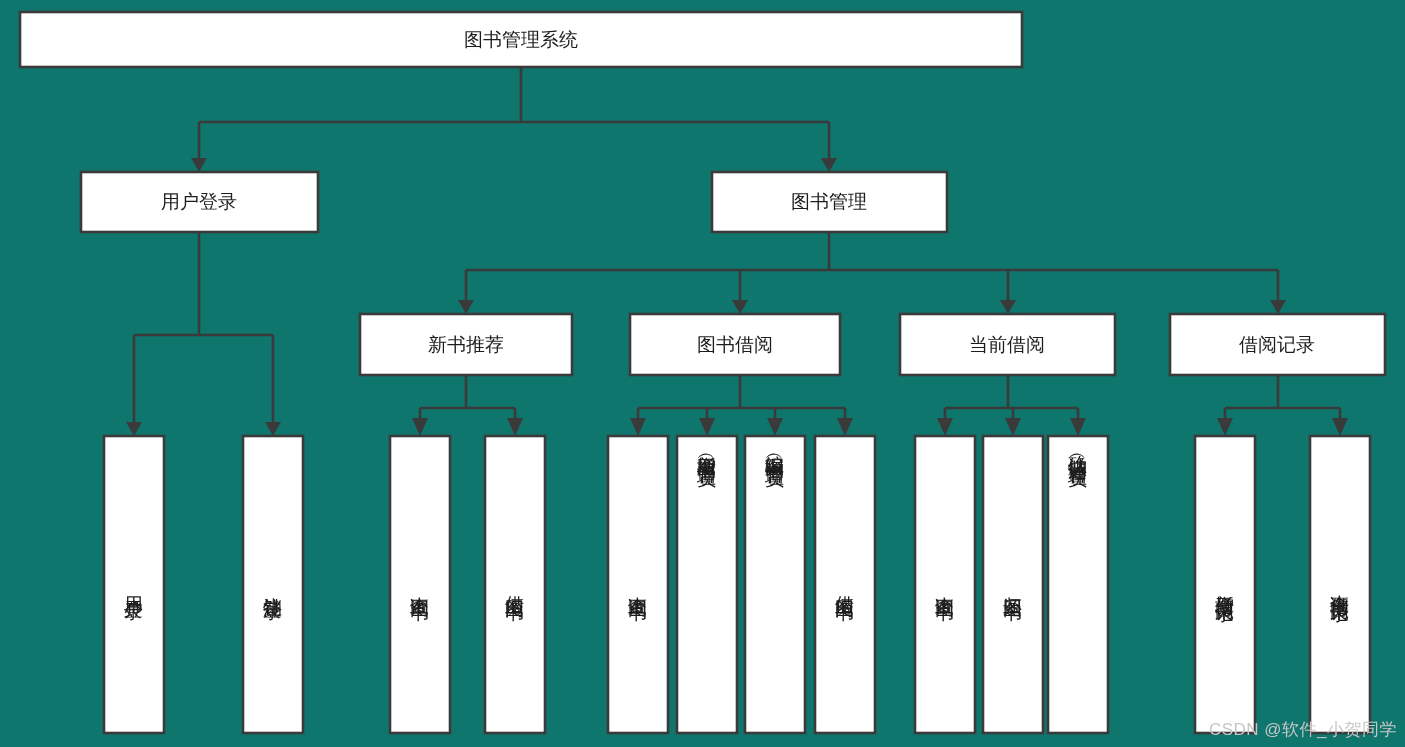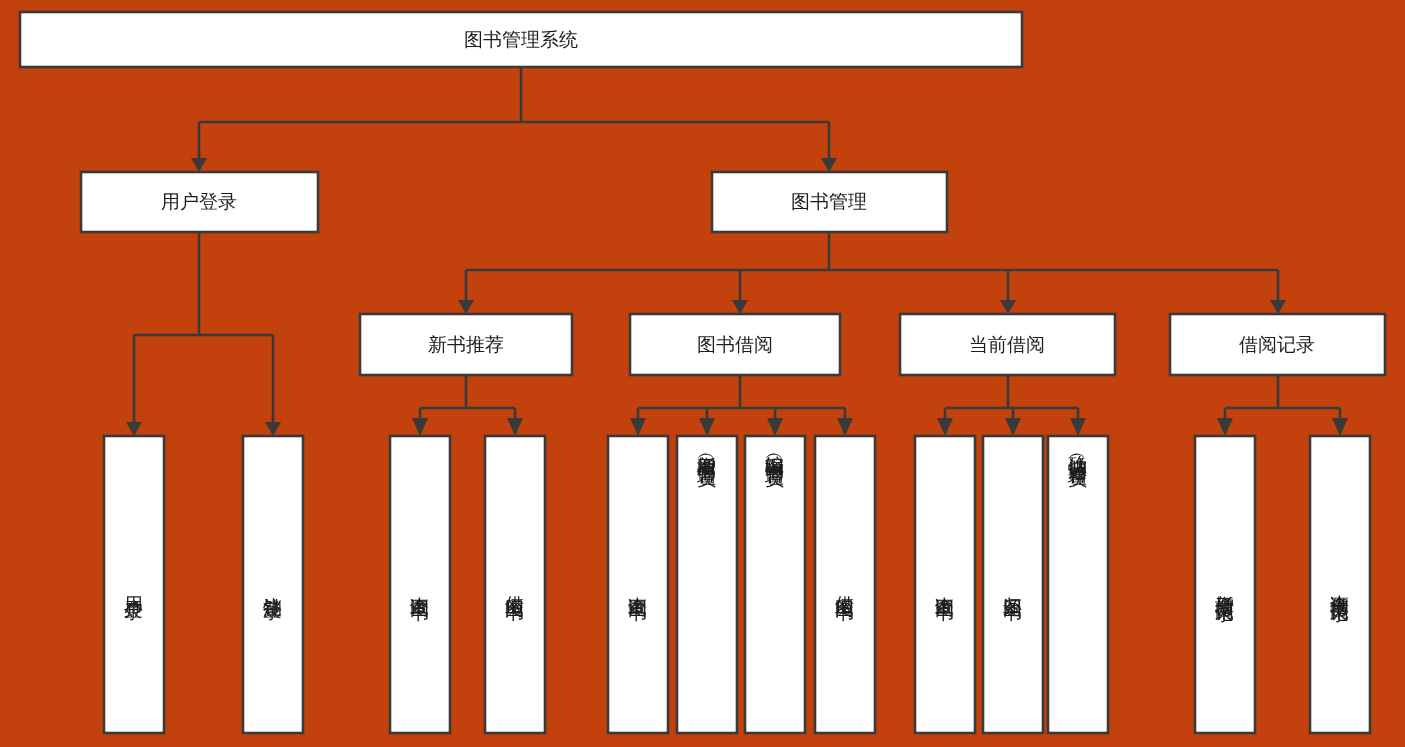--- a/index.html
+++ b/index.html
@@ -10,21 +10,21 @@
   body {
     width: 1405px;
     height: 747px;
     font-family: "Liberation Sans", "DejaVu Sans", sans-serif;
     overflow: hidden;
   }
   #diagram-root {
     position: relative;
     width: 1405px;
     height: 747px;
-    background: #c2410c;
+    background: #0f766e;
   }
   svg#flow-svg {
     position: absolute;
     left: 0;
     top: 0;
     width: 1405px;
     height: 747px;
     display: block;
   }
   .node-box {
@@ -201,13 +201,14 @@
   <div class="leaf-label" style="left:608px;  top:436px; width:60px; height:297px;">查询图书</div>
   <div class="leaf-label" style="left:677px;  top:440px; width:60px; height:289px; justify-content:flex-start;">新增图书（管理员）</div>
   <div class="leaf-label" style="left:745px;  top:440px; width:60px; height:289px; justify-content:flex-start;">编辑图书（管理员）</div>
   <div class="leaf-label" style="left:815px;  top:436px; width:60px; height:297px;">借阅图书</div>
   <div class="leaf-label" style="left:915px;  top:436px; width:60px; height:297px;">查询图书</div>
   <div class="leaf-label" style="left:983px;  top:436px; width:60px; height:297px;">归还图书</div>
   <div class="leaf-label" style="left:1048px; top:440px; width:60px; height:289px; justify-content:flex-start;">确认归还（管理员）</div>
   <div class="leaf-label" style="left:1195px; top:436px; width:60px; height:297px;">新增借阅记录</div>
   <div class="leaf-label" style="left:1310px; top:436px; width:60px; height:297px;">查询借阅记录</div>
 
+  <div class="watermark">CSDN @软件_小贺同学</div>
 </div>
 
 </body></html>

